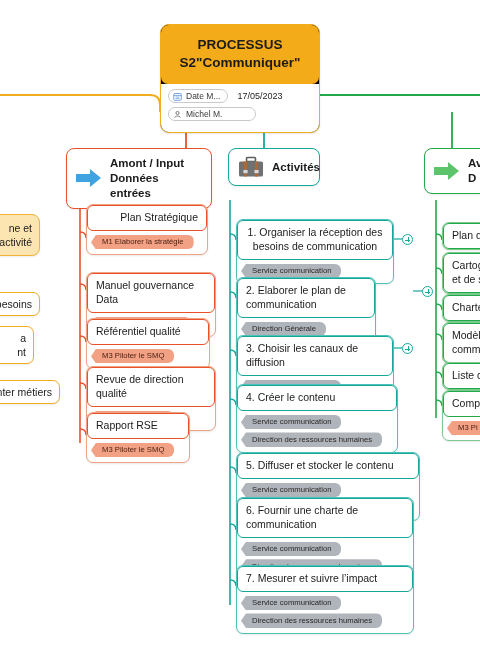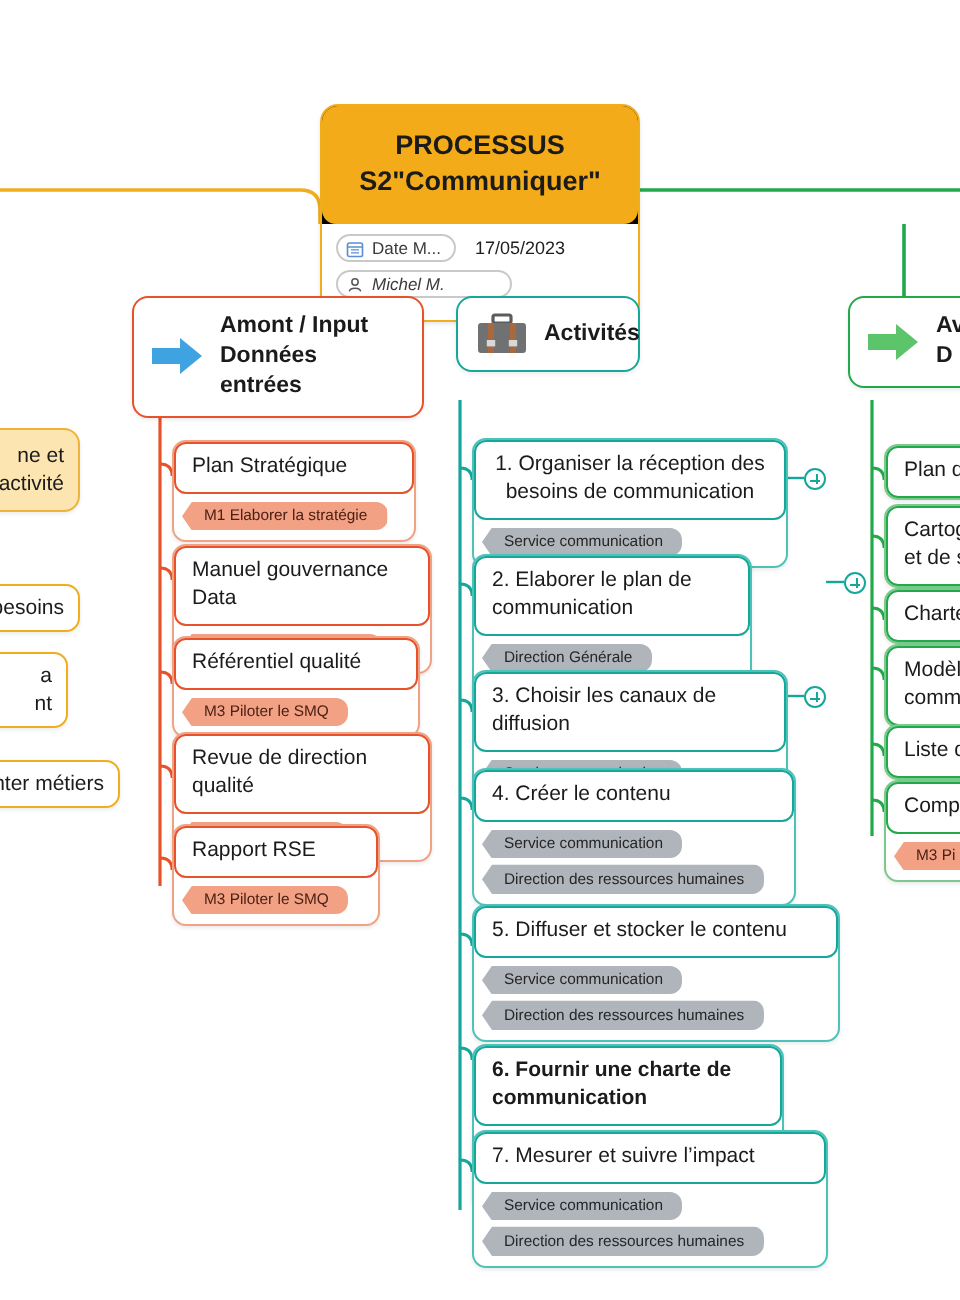--- a/index.html
+++ b/index.html
@@ -14,21 +14,20 @@
 
   #canvas { position:absolute; inset:0; }
   #wires  { position:absolute; inset:0; width:480px; height:650px; pointer-events:none; }
 
   
   .root-wrap{
     position:absolute; left:160px; top:24px; width:160px;
     border:1.6px solid #f0ad1e; border-radius:9px;
     background:#000000; overflow:hidden;
     box-shadow:0 1px 2px rgba(0,0,0,.10);
-    margin-top:28px;
   }
   .root-head{
     background:#f4ab19; color:#1b1b1b;
     padding:11px 8px 12px; text-align:center;
     font-weight:bold; font-size:13.5px; line-height:1.34;
     border-radius:7px;
   }
   .root-meta{ padding:5px 7px 7px; background:#fff; }
   .meta-row{ display:flex; align-items:center; gap:5px; margin-bottom:4px; font-size:9px; color:#3b3b3b; }
   .meta-chip{
@@ -175,21 +174,21 @@
             <rect x="1" y="2" width="10" height="9" rx="1.2" fill="none" stroke="#5b8fd6" stroke-width="1.1"></rect>
             <line x1="1" y1="4.6" x2="11" y2="4.6" stroke="#5b8fd6" stroke-width="1"></line>
             <line x1="3.3" y1="6.6" x2="8.7" y2="6.6" stroke="#5b8fd6" stroke-width=".9"></line>
             <line x1="3.3" y1="8.6" x2="8.7" y2="8.6" stroke="#5b8fd6" stroke-width=".9"></line>
           </svg>
           <span>Date M...</span>
         </span>
         <span class="meta-date-val">17/05/2023</span>
       </div>
       <div class="meta-row">
-        <span class="meta-chip" style="min-width:88px;font-style:italic;">
+        <span class="meta-chip" style="min-width:88px;">
           <svg class="mini-ic" viewBox="0 0 12 12">
             <circle cx="6" cy="4" r="2.1" fill="none" stroke="#555" stroke-width="1"></circle>
             <path d="M2.2 10.2 C2.6 7.4 9.4 7.4 9.8 10.2" fill="none" stroke="#555" stroke-width="1"></path>
           </svg>
           <span>Michel M.</span>
         </span>
       </div>
     </div>
   </div>
 
@@ -218,21 +217,21 @@
   <div class="bhead green" style="left:424px; top:148px; width:110px;">
     <svg class="arrow-ic" width="26" height="20" viewBox="0 0 26 20">
       <path d="M0 6 L14 6 L14 1 L25 10 L14 19 L14 14 L0 14 Z" fill="#5cc46a"></path>
     </svg>
     <span>
       <span>Av</span><br>
       <span>D</span>
     </span>
   </div>
 
-  <div class="card orange" style="left:86px; top:220px; width:122px;">
+  <div class="card orange" style="left:86px; top:204px; width:122px;text-align:right;">
     <div class="card-title">Plan Stratégique</div>
     <div class="tags">
       <span class="tag salmon">M1 Elaborer la stratégie</span>
     </div>
   </div>
 
   <div class="card orange" style="left:86px; top:272px; width:130px;">
     <div class="card-title">Manuel gouvernance Data</div>
     <div class="tags">
       <span class="tag salmon">M2 Gouverner la DATA</span>
@@ -294,21 +293,21 @@
   </div>
 
   <div class="card teal" style="left:236px; top:452px; width:184px;">
     <div class="card-title">5. Diffuser et stocker le contenu</div>
     <div class="tags">
       <span class="tag grey">Service communication</span>
       <span class="tag grey">Direction des ressources humaines</span>
     </div>
   </div>
 
-  <div class="card teal" style="left:236px; top:522px; width:156px;font-weight:bold;">
+  <div class="card teal" style="left:236px; top:497px; width:178px;">
     <div class="card-title">6. Fournir une charte de communication</div>
     <div class="tags">
       <span class="tag grey">Service communication</span>
       <span class="tag grey">Direction des ressources humaines</span>
     </div>
   </div>
 
   <div class="card teal" style="left:236px; top:565px; width:178px;">
     <div class="card-title">7. Mesurer et suivre l’impact</div>
     <div class="tags">

